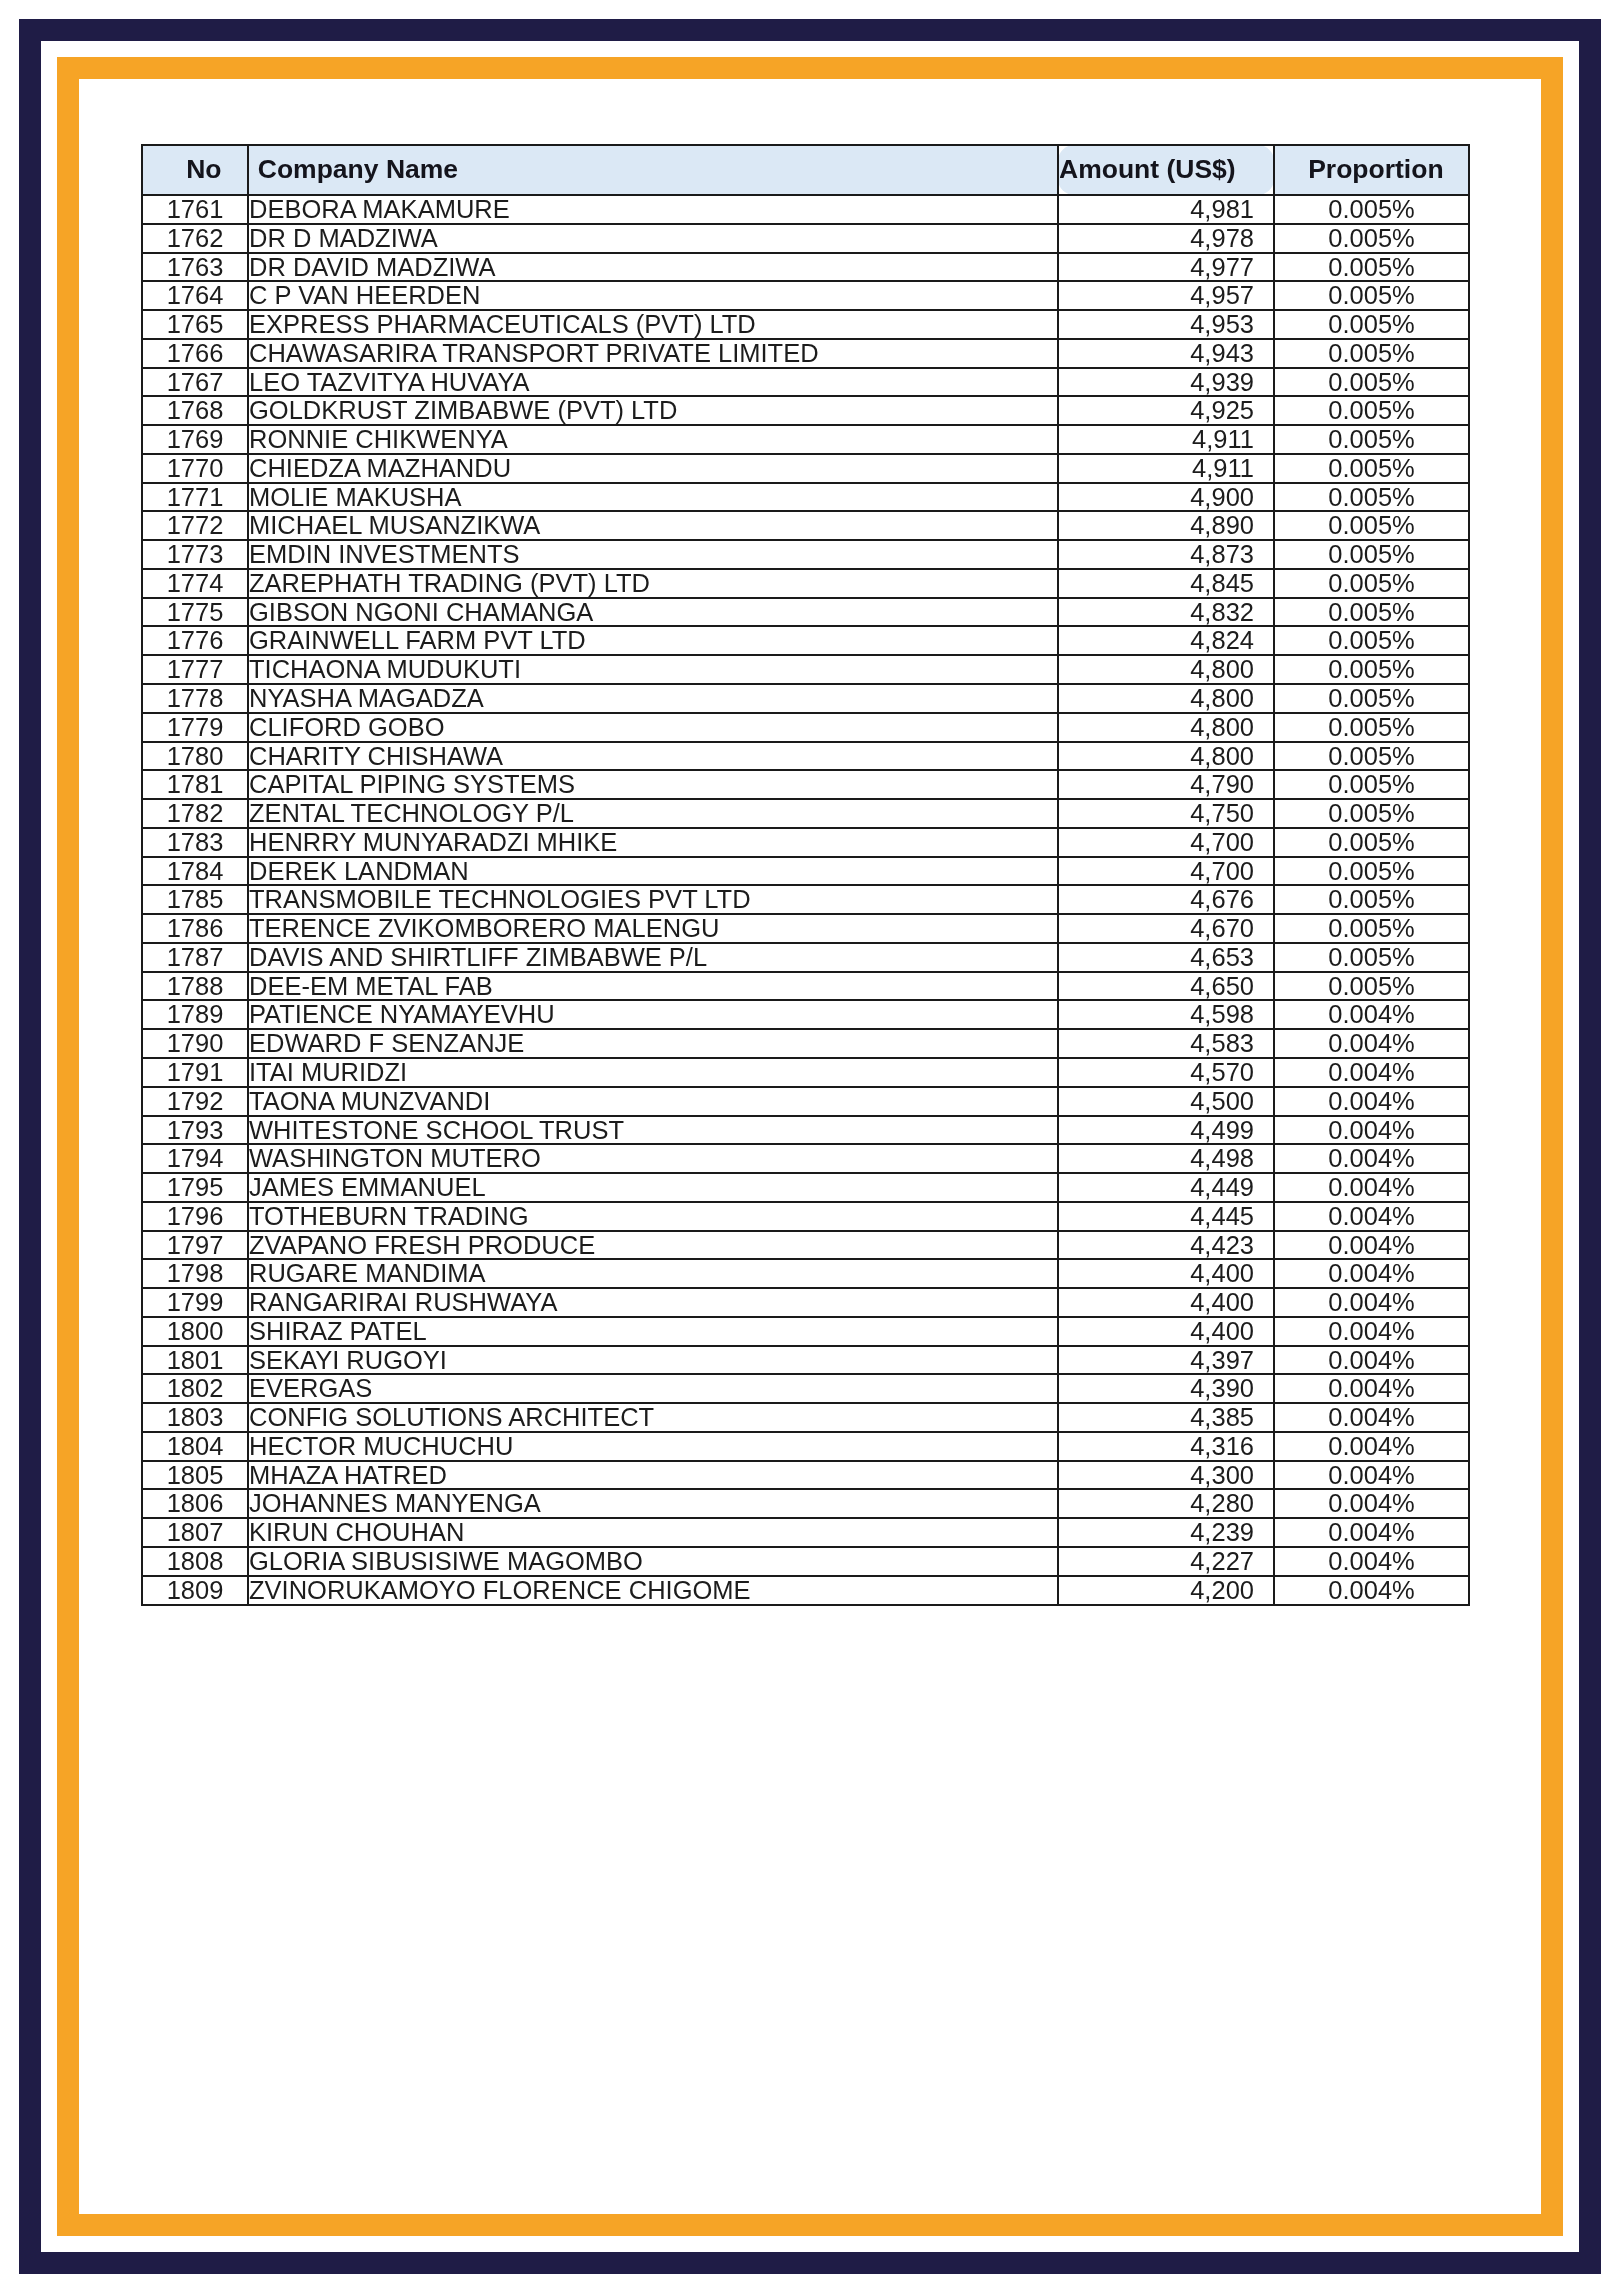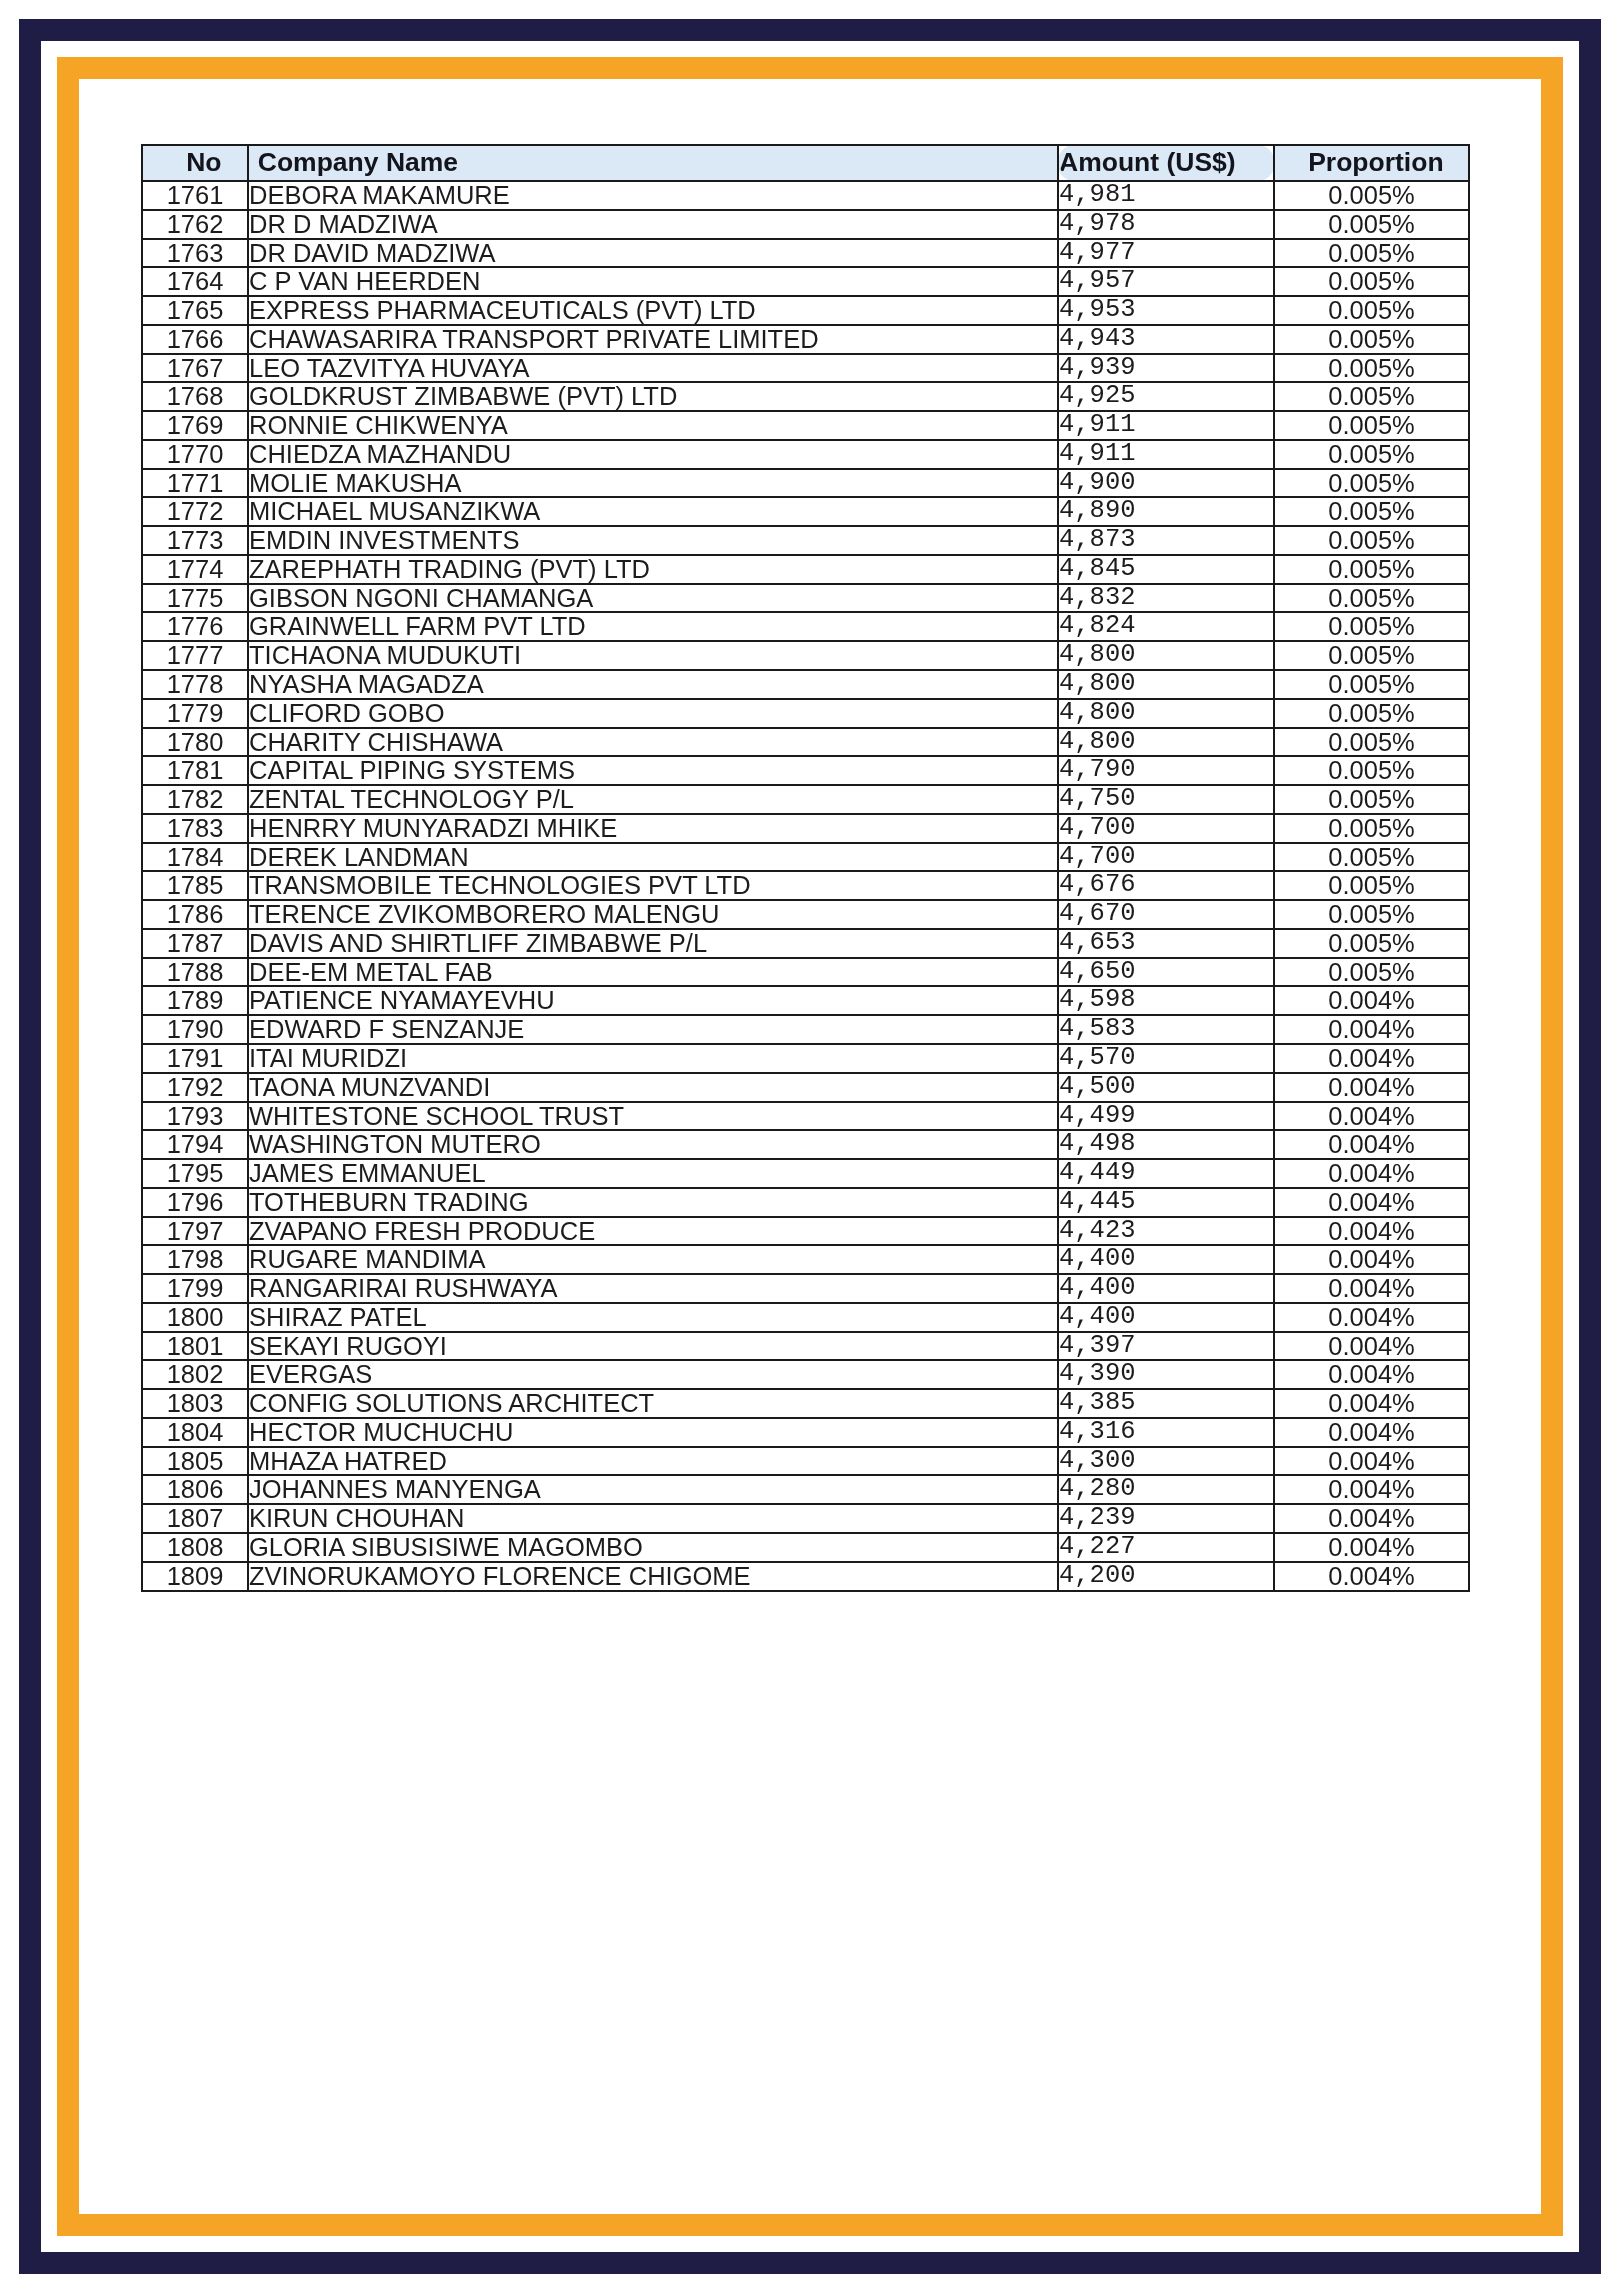--- a/index.html
+++ b/index.html
@@ -25,33 +25,33 @@
   table.company-table{
     position:absolute;left:141px;top:144px;width:1326px;
     border-collapse:collapse;table-layout:fixed;
   }
   .company-table th,.company-table td{
     border:2.9px solid var(--line);
     font-size:25.5px;line-height:1.05;
     overflow:hidden;white-space:nowrap;
     padding:0;
   }
-  .company-table thead tr{height:36px;}
+  .company-table thead tr{height:50px;}
   .company-table tbody tr{height:28px;}
   .company-table th{
     background:var(--header-bg);font-weight:bold;color:#14141c;
     font-size:26.5px;
   }
   th.h-no{text-align:right;padding-right:25.5px;}
   th.h-name{text-align:left;padding-left:8.8px;}
   th.h-amount{text-align:left;border-radius:16px;}
   th.h-prop{text-align:center;padding-left:8.8px;}
   td.c-no{text-align:center;}
   td.c-name{text-align:left;padding-left:0;}
-  td.c-amount{text-align:left;padding-right:4px;font-family:Liberation Mono, monospace;}
+  td.c-amount{text-align:right;padding-right:19px;}
   td.c-prop{text-align:center;}
 </style>
 </head>
 <body>
 
 <div class="frame-navy"></div>
 <div class="frame-orange"></div>
 
 <table class="company-table">
   <colgroup>

